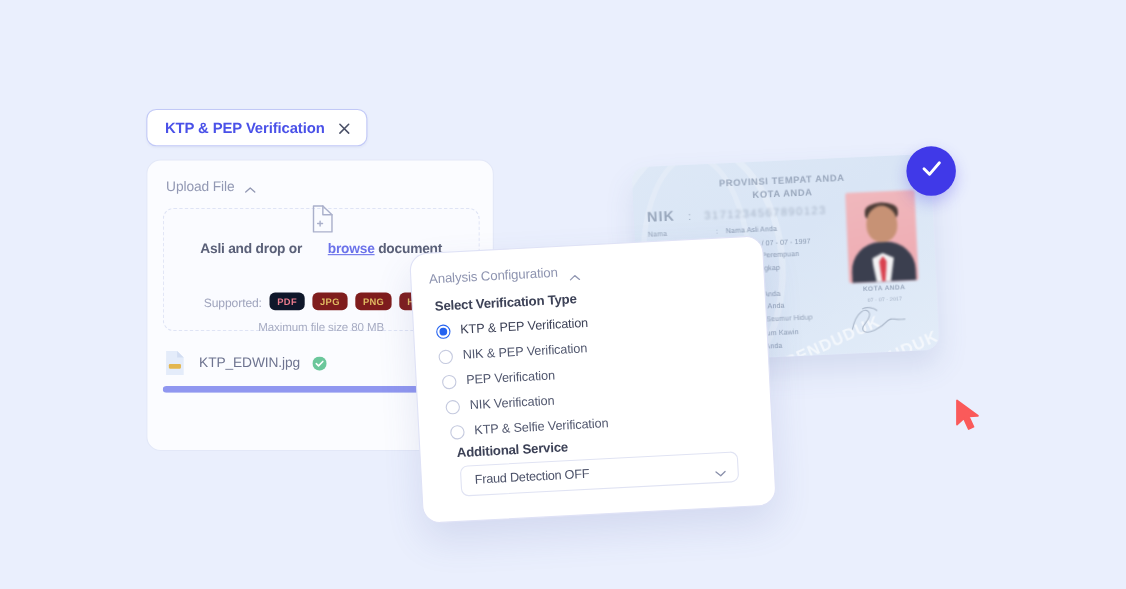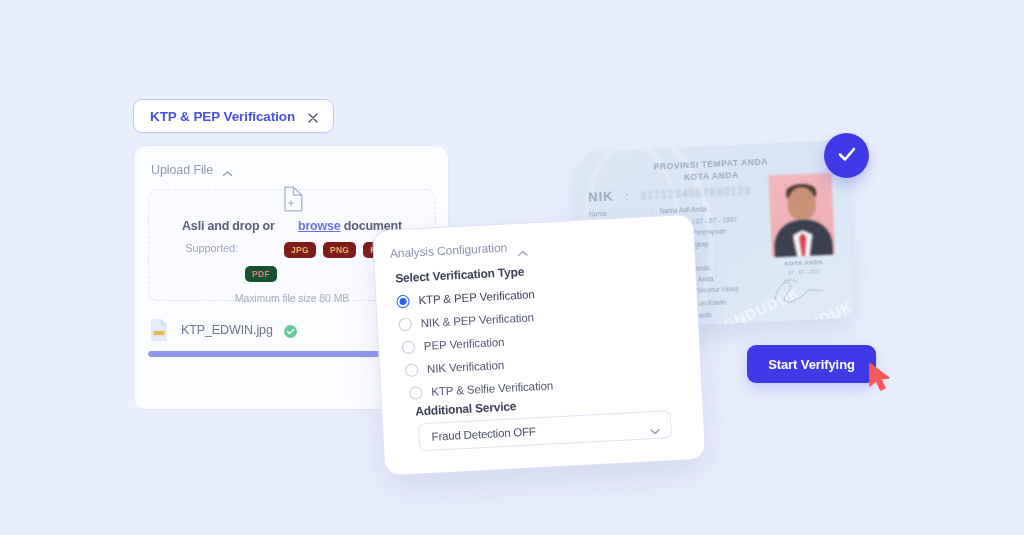--- a/index.html
+++ b/index.html
@@ -110,37 +110,37 @@
     white-space: nowrap;
   }
   .dz-text .browse {
     color: #6b72ea;
     text-decoration: underline;
     padding-left: 20px;
   }
   .dz-supported {
     margin-top: 7px;
     display: flex;
-    align-items: flex-start;
+    align-items: flex-end;
     gap: 7px;
     white-space: nowrap;
   }
   .dz-supported-label {
     font-size: 11px;
     color: #9fa4bd;
     letter-spacing: -0.1px;
   }
   .fmt {
     font-size: 8.5px;
     font-weight: bold;
     letter-spacing: 0.3px;
     padding: 3px 7px;
     border-radius: 5px;
   }
-  .fmt-pdf { color: #e87b8c; background: #14532d; margin-top: 24px; }
+  .fmt-pdf { color: #e87b8c; background: #0f172a; margin-top: 24px; }
   .fmt-amber { color: #e0bb62; background: #7f1d1d; }
   .dz-max {
     margin-top: 8px;
     font-size: 10.5px;
     color: #a7acc3;
     letter-spacing: -0.1px;
   }
 
   .file-row {
     position: absolute;
@@ -683,21 +683,20 @@
   </div>
 
   <div class="check-badge">
     <span>
       <svg viewBox="0 0 24 24" fill="none" stroke="currentColor" stroke-width="2.6" stroke-linecap="round" stroke-linejoin="round">
         <path d="M5 12.5 L10 17.5 L19 7"></path>
       </svg>
     </span>
   </div>
 
-  <button class="verify-btn">Start Verifying</button>
   <span class="cursor-arrow">
     <svg viewBox="0 0 26 30" fill="none">
       <path d="M2 2 L2 24 L8.2 18.4 L12.6 28 L17 26 L12.6 16.6 L21 16 Z" fill="#fa5a5a" stroke="#fa5a5a" stroke-width="1.6" stroke-linejoin="round"></path>
     </svg>
   </span>
 
   <div class="config-panel">
     <div class="cfg-head">
       <span class="cfg-head-label">Analysis Configuration</span>
       <span class="caret-up">

